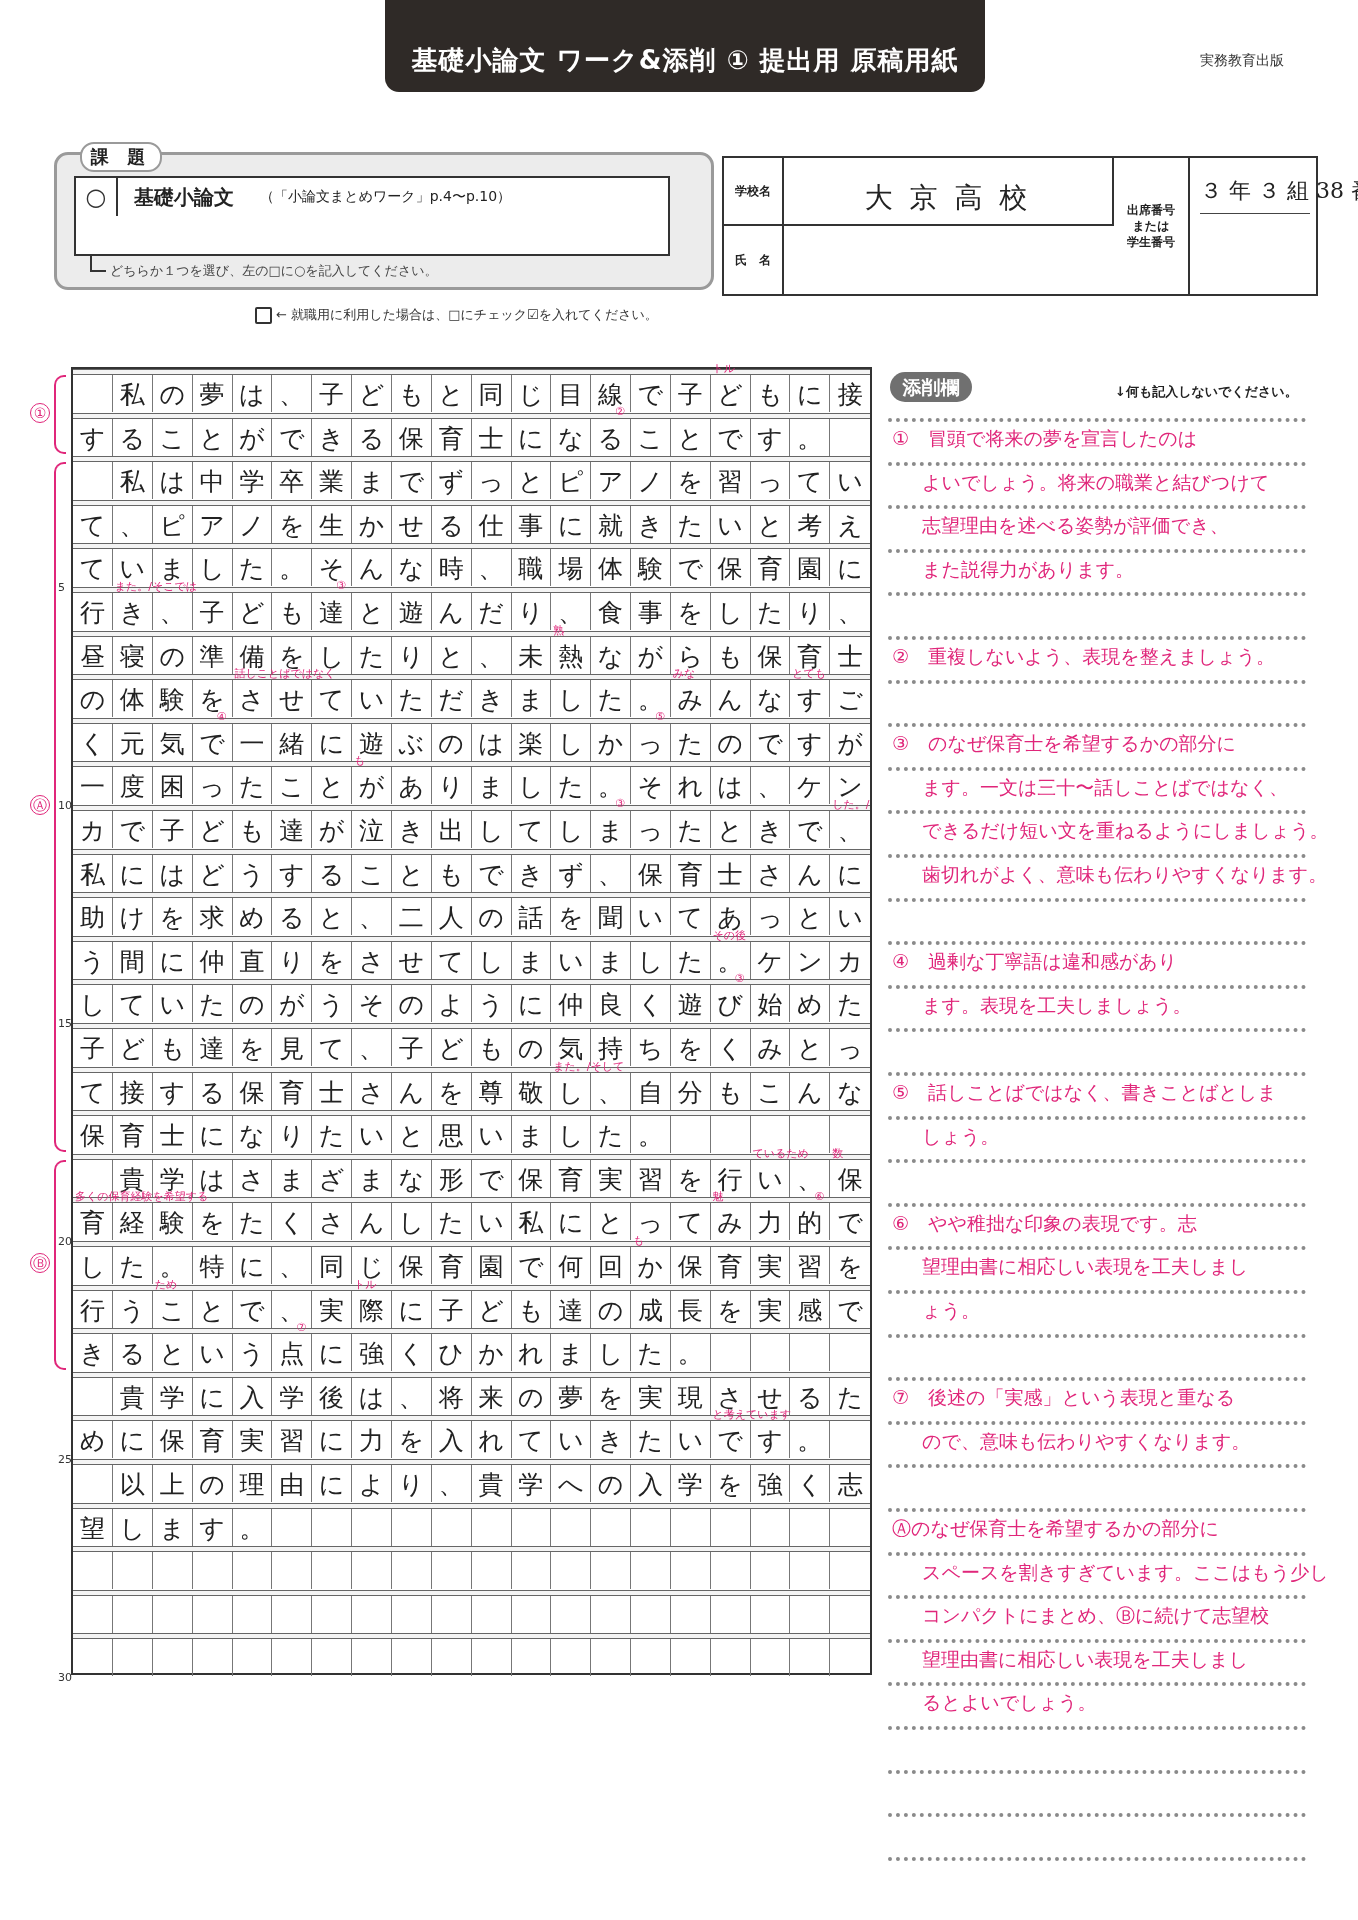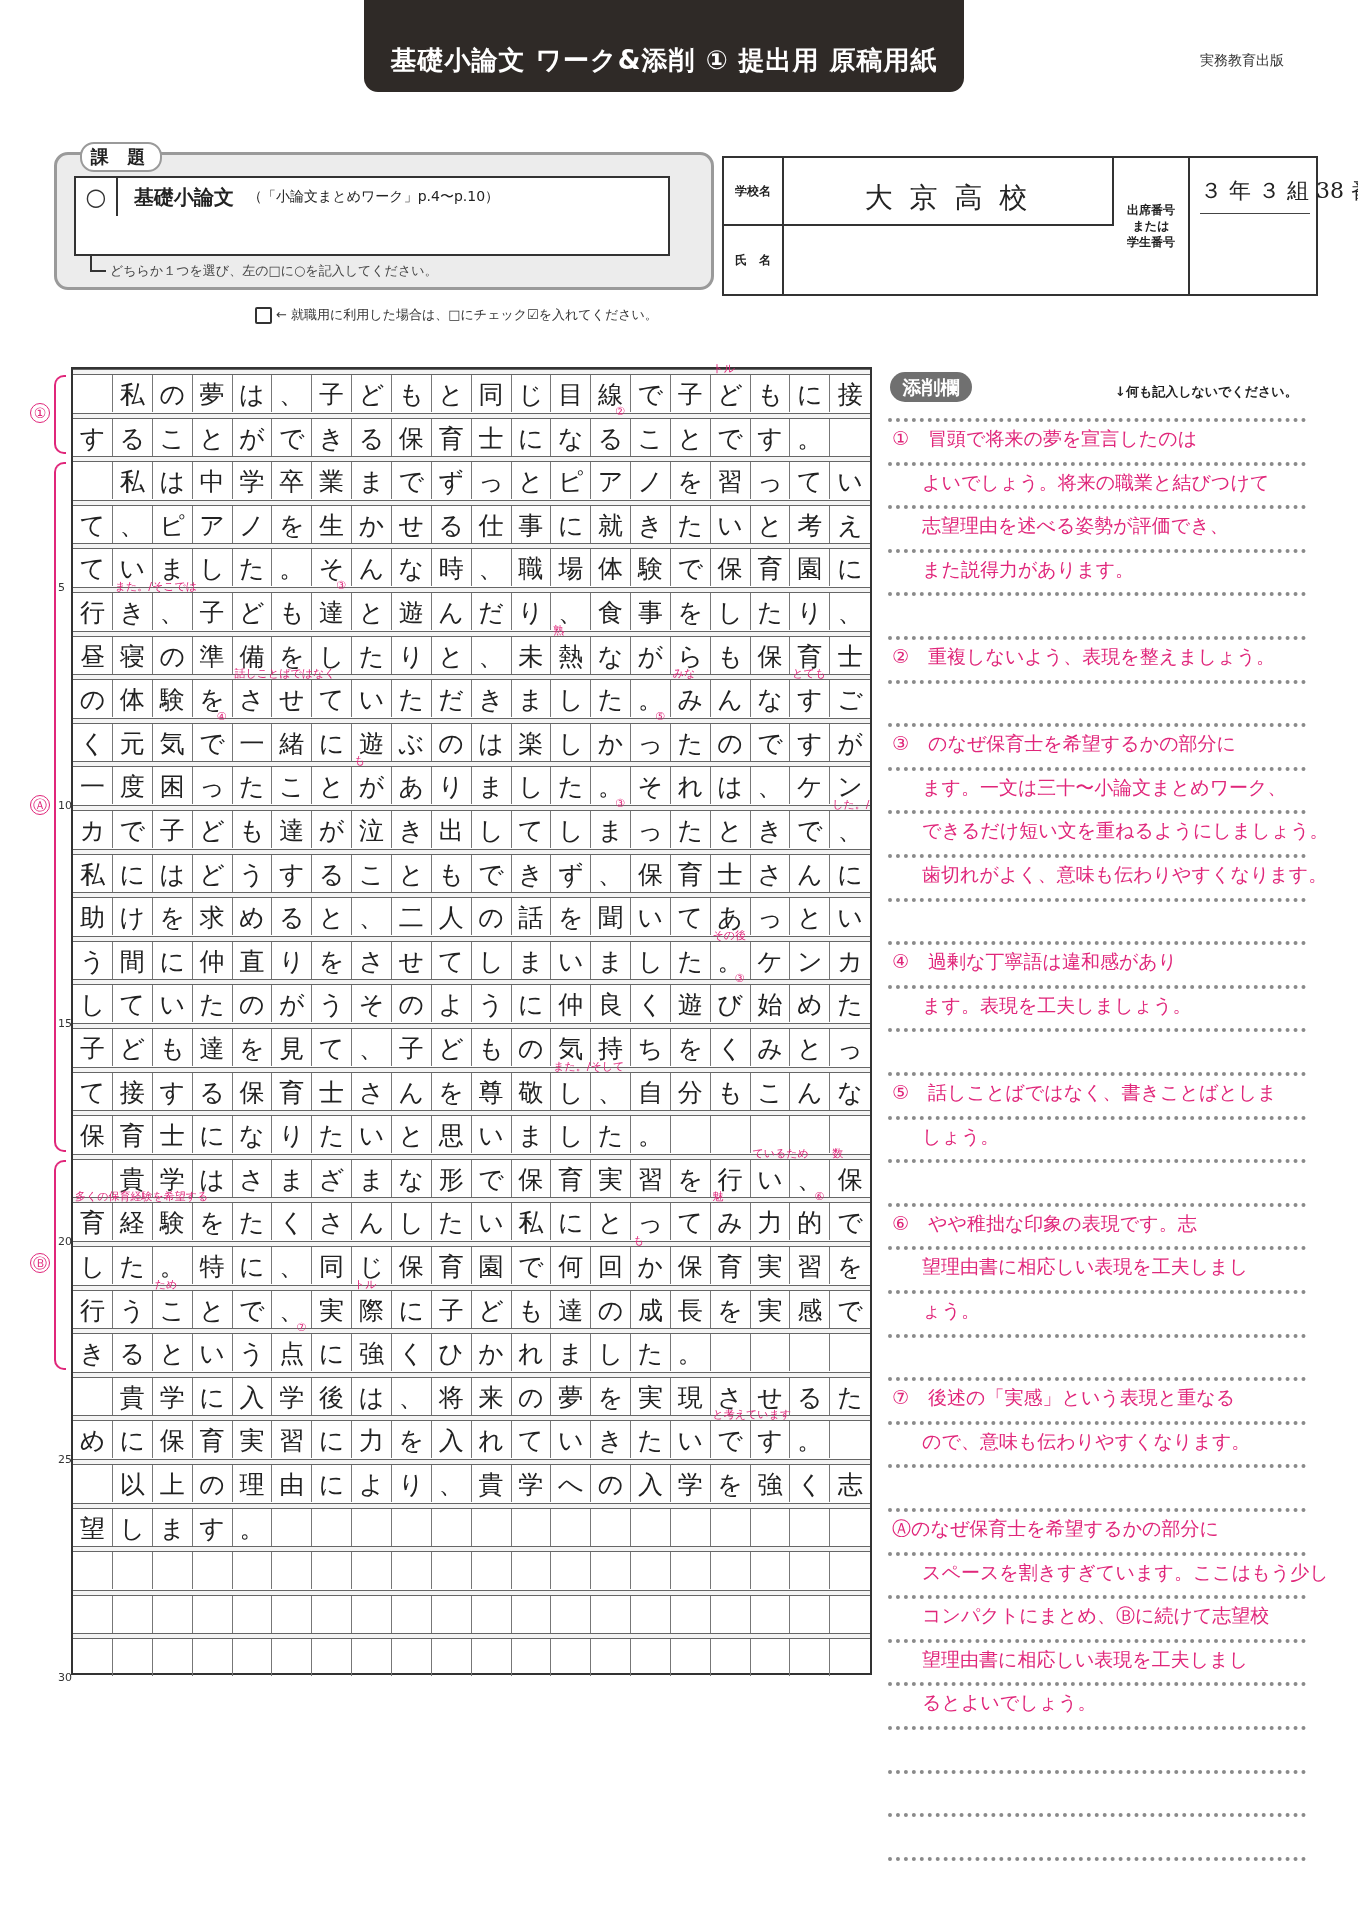--- a/index.html
+++ b/index.html
@@ -1,40 +1,40 @@
 <!DOCTYPE html>
 <html><head>
 <meta charset="utf-8">
 <style>
   html, body { margin:0; padding:0; background:#fff; }
   body { width:1358px; height:1920px; position:relative; overflow:hidden;
          font-family:"DejaVu Sans", sans-serif; color:#222; }
   .abs { position:absolute; }
 
   
-  .title-bar { left:364px; top:0; width:600px; height:92px; background:#2f2a27;
+  .title-bar { left:385px; top:0; width:600px; height:92px; background:#2f2a27;
                border-radius:0 0 14px 14px; color:#fff; font-weight:bold;
                font-size:26px; display:flex; align-items:flex-end; justify-content:center;
                padding-bottom:14px; box-sizing:border-box; letter-spacing:1px; }
   .publisher { left:1200px; top:52px; font-size:14px; color:#333; }
 
   
   .task-box { left:54px; top:152px; width:660px; height:138px; border:3px solid #9a9a9a;
               border-radius:14px; background:#ececec; box-sizing:border-box; }
   .task-label { left:80px; top:142px; width:78px; height:26px; background:#fff;
                 border:2px solid #9a9a9a; border-radius:14px; font-size:18px; font-weight:bold;
                 text-align:center; line-height:26px; letter-spacing:6px; }
   .task-table { left:74px; top:176px; width:596px; height:80px; border:2px solid #333;
                 background:#fff; box-sizing:border-box; }
   .task-row { position:absolute; left:0; width:100%; height:38px; display:flex; align-items:center; }
   .task-row + .task-row { border-top:2px solid #333; }
   .task-mark { width:40px; height:100%; border-right:2px solid #333; display:flex;
                align-items:center; justify-content:center; font-size:24px; color:#333; }
   .task-name { font-size:20px; font-weight:bold; margin-left:16px; }
-  .task-ref { font-size:14px; margin-left:14px;text-align:center; }
+  .task-ref { font-size:14px; margin-left:26px;text-align:center; }
   .task-note { left:90px; top:262px; font-size:13px; color:#444; }
   .task-arrow { left:90px; top:254px; width:14px; height:16px; border-left:2px solid #333;
                 border-bottom:2px solid #333; }
   .job-note { left:255px; top:306px; font-size:13px; color:#333; display:flex; align-items:center; gap:4px; }
   .checkbox { width:13px; height:13px; border:2px solid #333; border-radius:2px; display:inline-block; }
 
   
   .info { left:722px; top:156px; width:596px; height:140px; border:2px solid #333; box-sizing:border-box; }
   .info .cell { position:absolute; box-sizing:border-box; }
   .info .lbl { font-size:12px; font-weight:bold; display:flex; align-items:center; justify-content:center; text-align:center; line-height:16px; }
@@ -843,21 +843,21 @@
     <div class="cline" style="top: 513.2px; left: 922px;">志望理由を述べる姿勢が評価でき、</div>
     <div class="dots" style="top: 548.8px;"></div>
     <div class="cline" style="top: 556.8px; left: 922px;">また説得力があります。</div>
     <div class="dots" style="top: 592.4px;"></div>
     <div class="dots" style="top: 636px;"></div>
     <div class="cline" style="top: 644px; left: 892px;">②　重複しないよう、表現を整えましょう。</div>
     <div class="dots" style="top: 679.6px;"></div>
     <div class="dots" style="top: 723.2px;"></div>
     <div class="cline" style="top: 731.2px; left: 892px;">③　のなぜ保育士を希望するかの部分に</div>
     <div class="dots" style="top: 766.8px;"></div>
-    <div class="cline" style="top: 774.8px; left: 922px;">ます。一文は三十〜小論文まとめワーク、</div>
+    <div class="cline" style="top: 774.8px; left: 922px;">ます。一文は三十〜話しことばではなく、</div>
     <div class="dots" style="top: 810.4px;"></div>
     <div class="cline" style="top: 818.4px; left: 922px;">できるだけ短い文を重ねるようにしましょう。</div>
     <div class="dots" style="top: 854px;"></div>
     <div class="cline" style="top: 862px; left: 922px;">歯切れがよく、意味も伝わりやすくなります。</div>
     <div class="dots" style="top: 897.6px;"></div>
     <div class="dots" style="top: 941.2px;"></div>
     <div class="cline" style="top: 949.2px; left: 892px;">④　過剰な丁寧語は違和感があり</div>
     <div class="dots" style="top: 984.8px;"></div>
     <div class="cline" style="top: 992.8px; left: 922px;">ます。表現を工夫しましょう。</div>
     <div class="dots" style="top: 1028.4px;"></div>

